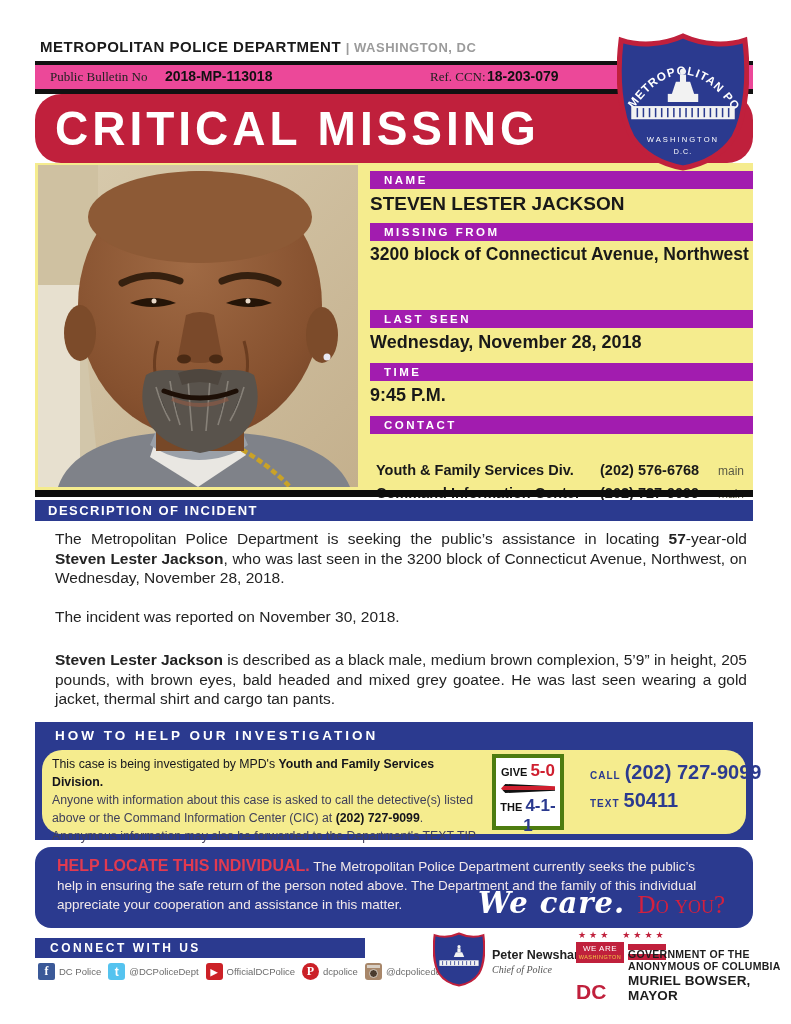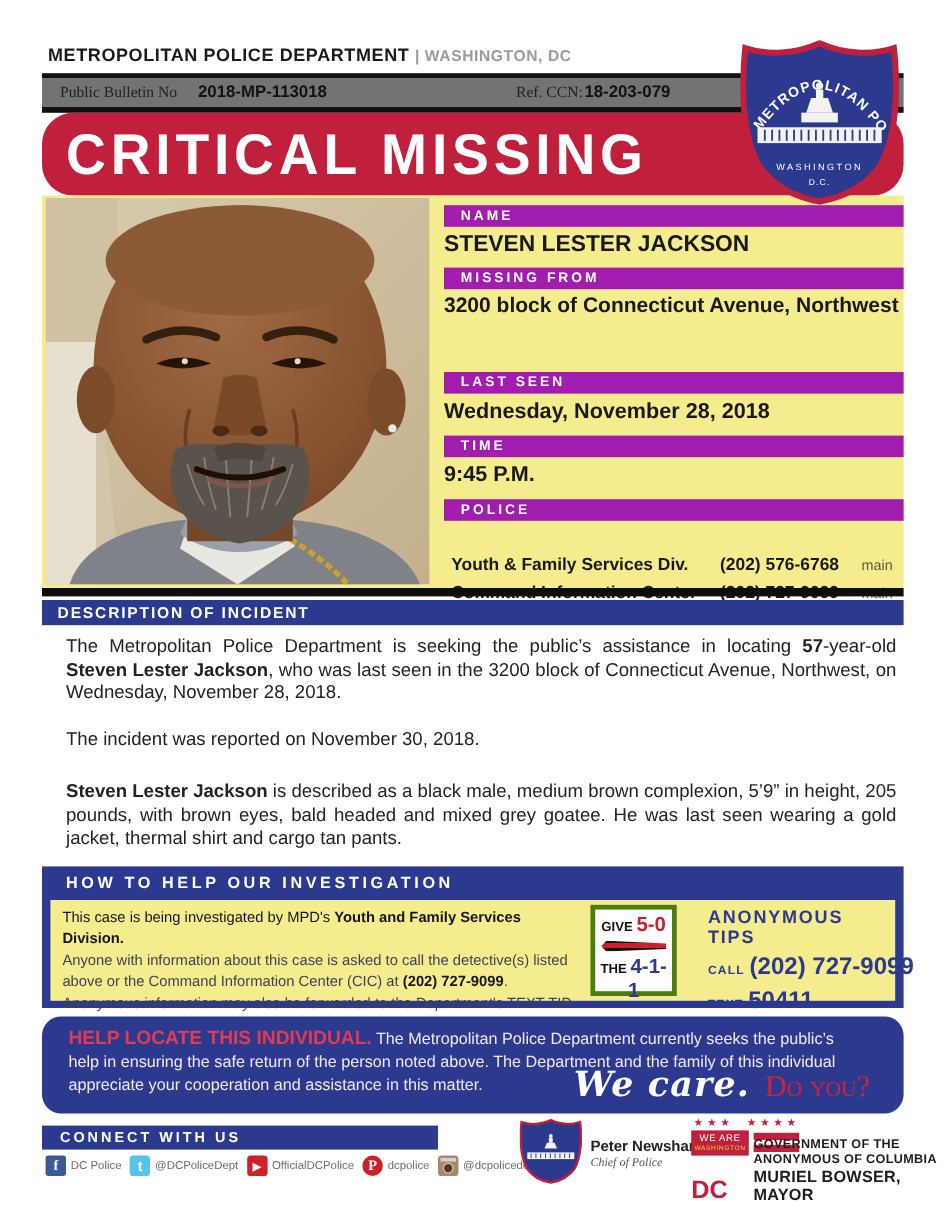--- a/index.html
+++ b/index.html
@@ -4,21 +4,21 @@
 <style>
   * { margin:0; padding:0; box-sizing:border-box; }
   body { width:791px; height:1024px; background:#ffffff; font-family:"Liberation Sans", sans-serif; }
   .page { position:relative; width:791px; height:1024px; background:#fff; overflow:hidden; }
 
   
   .dept-line { position:absolute; left:40px; top:38px; font-size:15px; letter-spacing:.5px; }
   .dept-name { font-weight:bold; color:#1a1a1a; }
   .dept-loc { color:#9b9b9b; font-weight:bold; font-size:13px; }
   .rule-black { position:absolute; left:35px; width:718px; background:#111; }
-  .bulletin-bar { position:absolute; left:35px; top:65px; width:718px; height:24px; background:#737373; }
+  .bulletin-bar { position:absolute; left:35px; top:65px; width:718px; height:24px; background:#ec4899; }
   .bulletin-bar .lbl { position:absolute; top:4px; font-family:"Liberation Serif", serif; font-size:13px; color:#222; }
   .bulletin-bar .val { position:absolute; top:3px; font-weight:bold; font-size:14px; color:#111; }
   .banner { position:absolute; left:35px; top:94px; width:718px; height:69px; background:#c0203c;border-radius:26px; }
   .banner .title { position:absolute; left:20px; top:7px; color:#fff; font-size:46px; font-weight:900; letter-spacing:4px; transform:scaleY(1.04); }
 
   
   .badge-top { position:absolute; left:617px; top:33px; width:132px; height:138px; z-index:5; }
   .badge-foot { position:absolute; left:433px; top:932px; width:52px; height:55px; }
 
   
@@ -35,21 +35,21 @@
 
   
   .desc-bar { position:absolute; left:35px; top:500px; width:718px; height:21px; background:#2b3a8f; color:#fff; font-size:13px; font-weight:bold; letter-spacing:1.5px; line-height:21px; padding-left:13px; }
   .para { position:absolute; left:55px; width:692px; font-size:15.5px; color:#232323; line-height:19.5px; }
   .just { text-align:justify; }
   .b { font-weight:bold; }
 
   
   .help-box { position:absolute; left:35px; top:722px; width:718px; height:118px; background:#2b3a8f; }
   .help-box .hdr { position:absolute; left:20px; top:6px; color:#fff; font-size:13.5px; font-weight:bold; letter-spacing:3px; }
-  .help-yellow { position:absolute; left:7px; top:28px; width:704px; height:84px; background:#f5ec8e; }
+  .help-yellow { position:absolute; left:7px; top:28px; width:704px; height:84px; background:#f5ec8e;border-radius:20px; }
   .help-text { position:absolute; left:10px; top:5px; width:432px; font-size:12.3px; line-height:18px; color:#40405a; }
   .help-text .first { color:#15151c; }
   .give-badge { position:absolute; left:450px; top:4px; width:72px; height:76px; background:#fff; border:4px solid #4d7c0f; padding:2px 4px; text-align:center; }
   .give-badge .row1 { font-weight:900; font-size:11px; color:#111; margin-top:1px; }
   .give-badge .row1 .red { color:#cf1f2f; font-size:17px; }
   .give-badge .divider { position:relative; height:9px; margin:3px 1px; background:linear-gradient(#111 0 2px, #cf1f2f 2px 6px, #111 6px 9px); clip-path:polygon(0 50%, 8% 0, 100% 25%, 100% 75%, 8% 100%); }
   .give-badge .row3 { font-weight:900; font-size:11px; color:#111; }
   .give-badge .row3 .blue { color:#2b3a8f; font-size:17px; }
   .anon { position:absolute; left:548px; top:6px; width:156px; color:#2b3a8f; }
   .anon .t1 { font-size:15px; font-weight:bold; letter-spacing:1.5px; }
@@ -219,21 +219,21 @@
 
   <div class="info-panel">
     <div class="label-bar" style="top:8px;">NAME</div>
     <div class="info-val" style="top:30px;font-size:19px;">STEVEN LESTER JACKSON</div>
     <div class="label-bar" style="top:60px;">MISSING FROM</div>
     <div class="info-val" style="top:81px;font-size:17.5px;">3200 block of Connecticut Avenue, Northwest</div>
     <div class="label-bar" style="top:147px;">LAST SEEN</div>
     <div class="info-val" style="top:169px;font-size:18px;">Wednesday, November 28, 2018</div>
     <div class="label-bar" style="top:200px;">TIME</div>
     <div class="info-val" style="top:222px;font-size:18px;">9:45 P.M.</div>
-    <div class="label-bar" style="top:253px;">POLICE</div>
+    <div class="label-bar" style="top:253px;">CONTACT</div>
     <div class="contact-row" style="top:277px;">
       <span class="cname">Youth &amp; Family Services Div.</span>
       <span class="cphone">(202) 576-6768</span>
       <span class="ctype">main</span>
     </div>
     <div class="contact-row" style="top:300px;">
       <span class="cname">Command Information Center</span>
       <span class="cphone">(202) 727-9099</span>
       <span class="ctype">main</span>
     </div>
@@ -256,21 +256,20 @@
       <div class="help-text">
         <span class="first">This case is being investigated by MPD's </span><span class="first b">Youth and Family Services Division.</span><br>
         <span>Anyone with information about this case is asked to call the detective(s) listed above or the Command Information Center (CIC) at </span><span class="b" style="color:#15151c;">(202) 727-9099</span><span>. Anonymous information may also be forwarded to the Department's TEXT TIP LINE by text messaging </span><span class="b" style="color:#15151c;">50411</span><span>.</span>
       </div>
       <div class="give-badge">
         <div class="row1"><span>GIVE</span> <span class="red">5-0</span></div>
         <div class="divider"></div>
         <div class="row3"><span>THE</span> <span class="blue">4-1-1</span></div>
       </div>
       <div class="anon">
-        <div class="t1">ANONYMOUS TIPS</div>
         <div class="line"><span class="small">CALL</span><span class="num">(202) 727-9099</span></div>
         <div class="line"><span class="small">TEXT</span><span class="num">50411</span></div>
       </div>
     </div>
   </div>
 
   <div class="locate-box">
     <div class="locate-text">
       <span class="title">HELP LOCATE THIS INDIVIDUAL.</span><span> The Metropolitan Police Department currently seeks the public’s help in ensuring the safe return of the person noted above. The Department and the family of this individual appreciate your cooperation and assistance in this matter.</span>
     </div>

